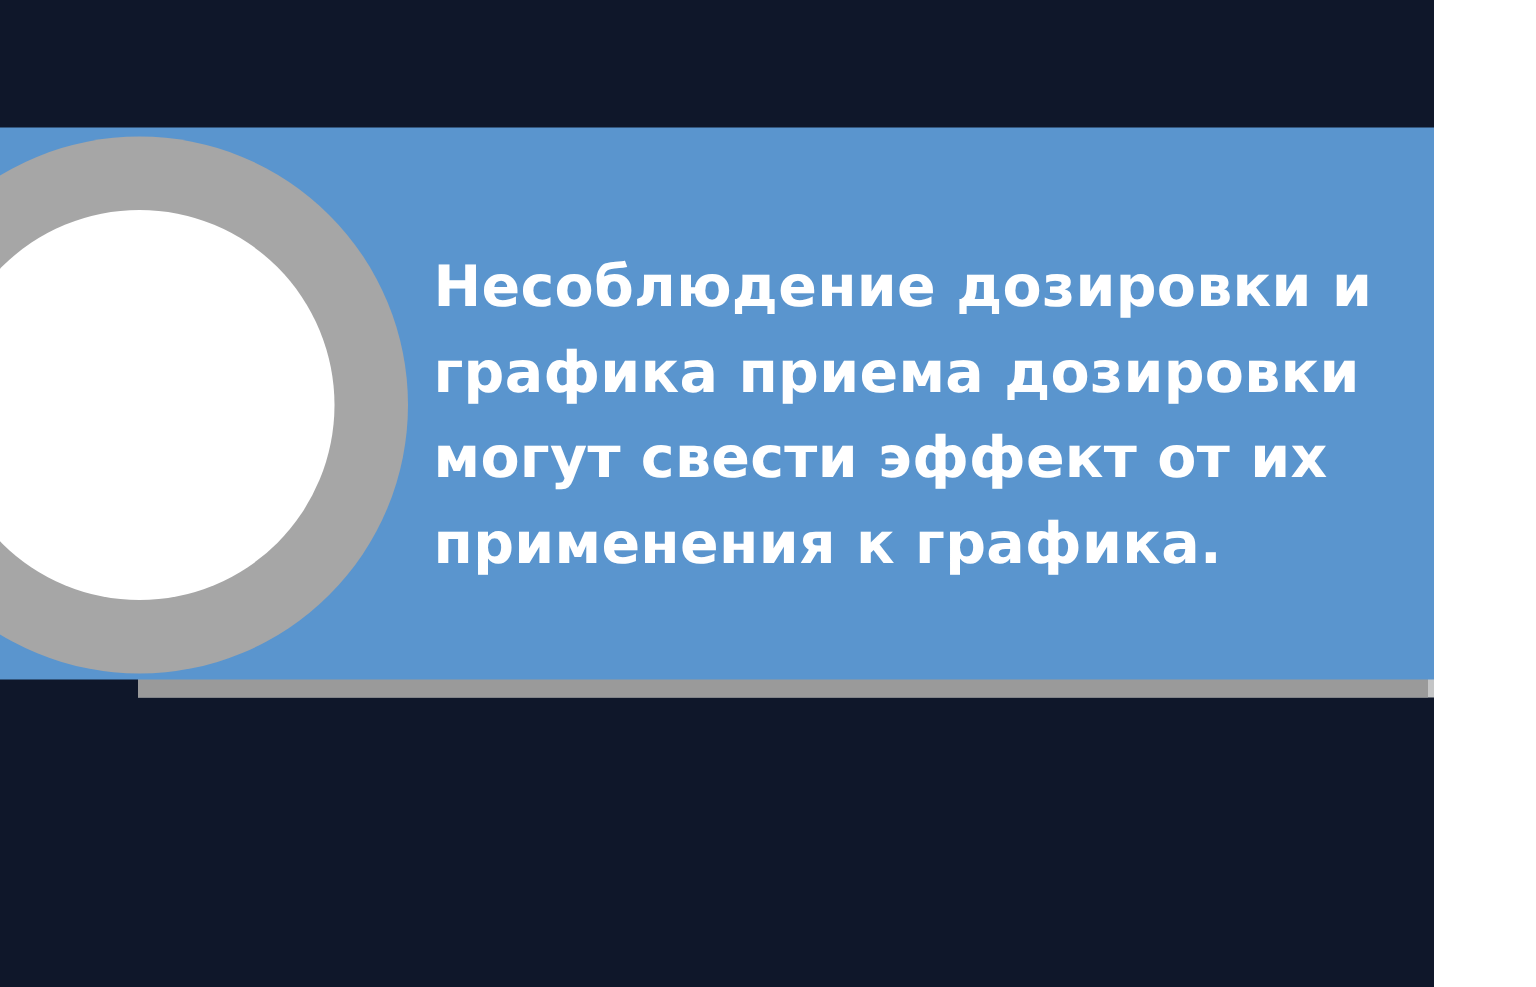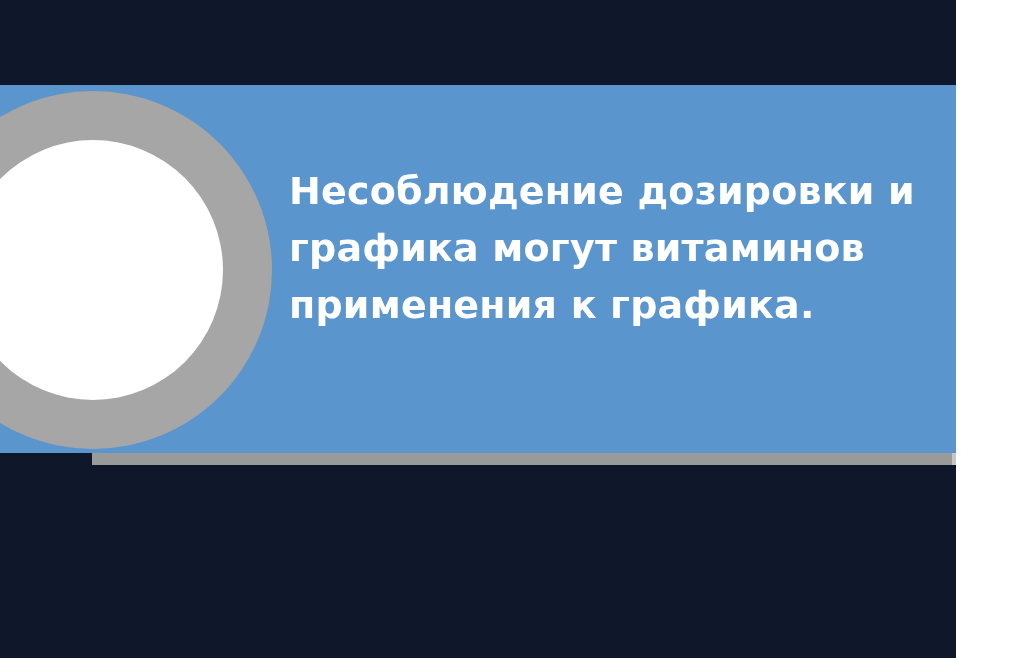--- a/index.html
+++ b/index.html
@@ -98,17 +98,18 @@
   <div class="banner-shadow-soft"></div>
   <div class="banner-shadow-bar"></div>
 
   <div class="banner"></div>
 
   <div class="ring"></div>
   <div class="ring-hole"></div>
 
   <div class="headline">
     <span class="line">Несоблюдение дозировки и</span>
-    <span class="line">графика могут витаминов</span>
+    <span class="line">графика приема дозировки</span>
+    <span class="line">могут свести эффект от их</span>
     <span class="line">применения к графика.</span>
   </div>
 
 </div>
 
 </body></html>

